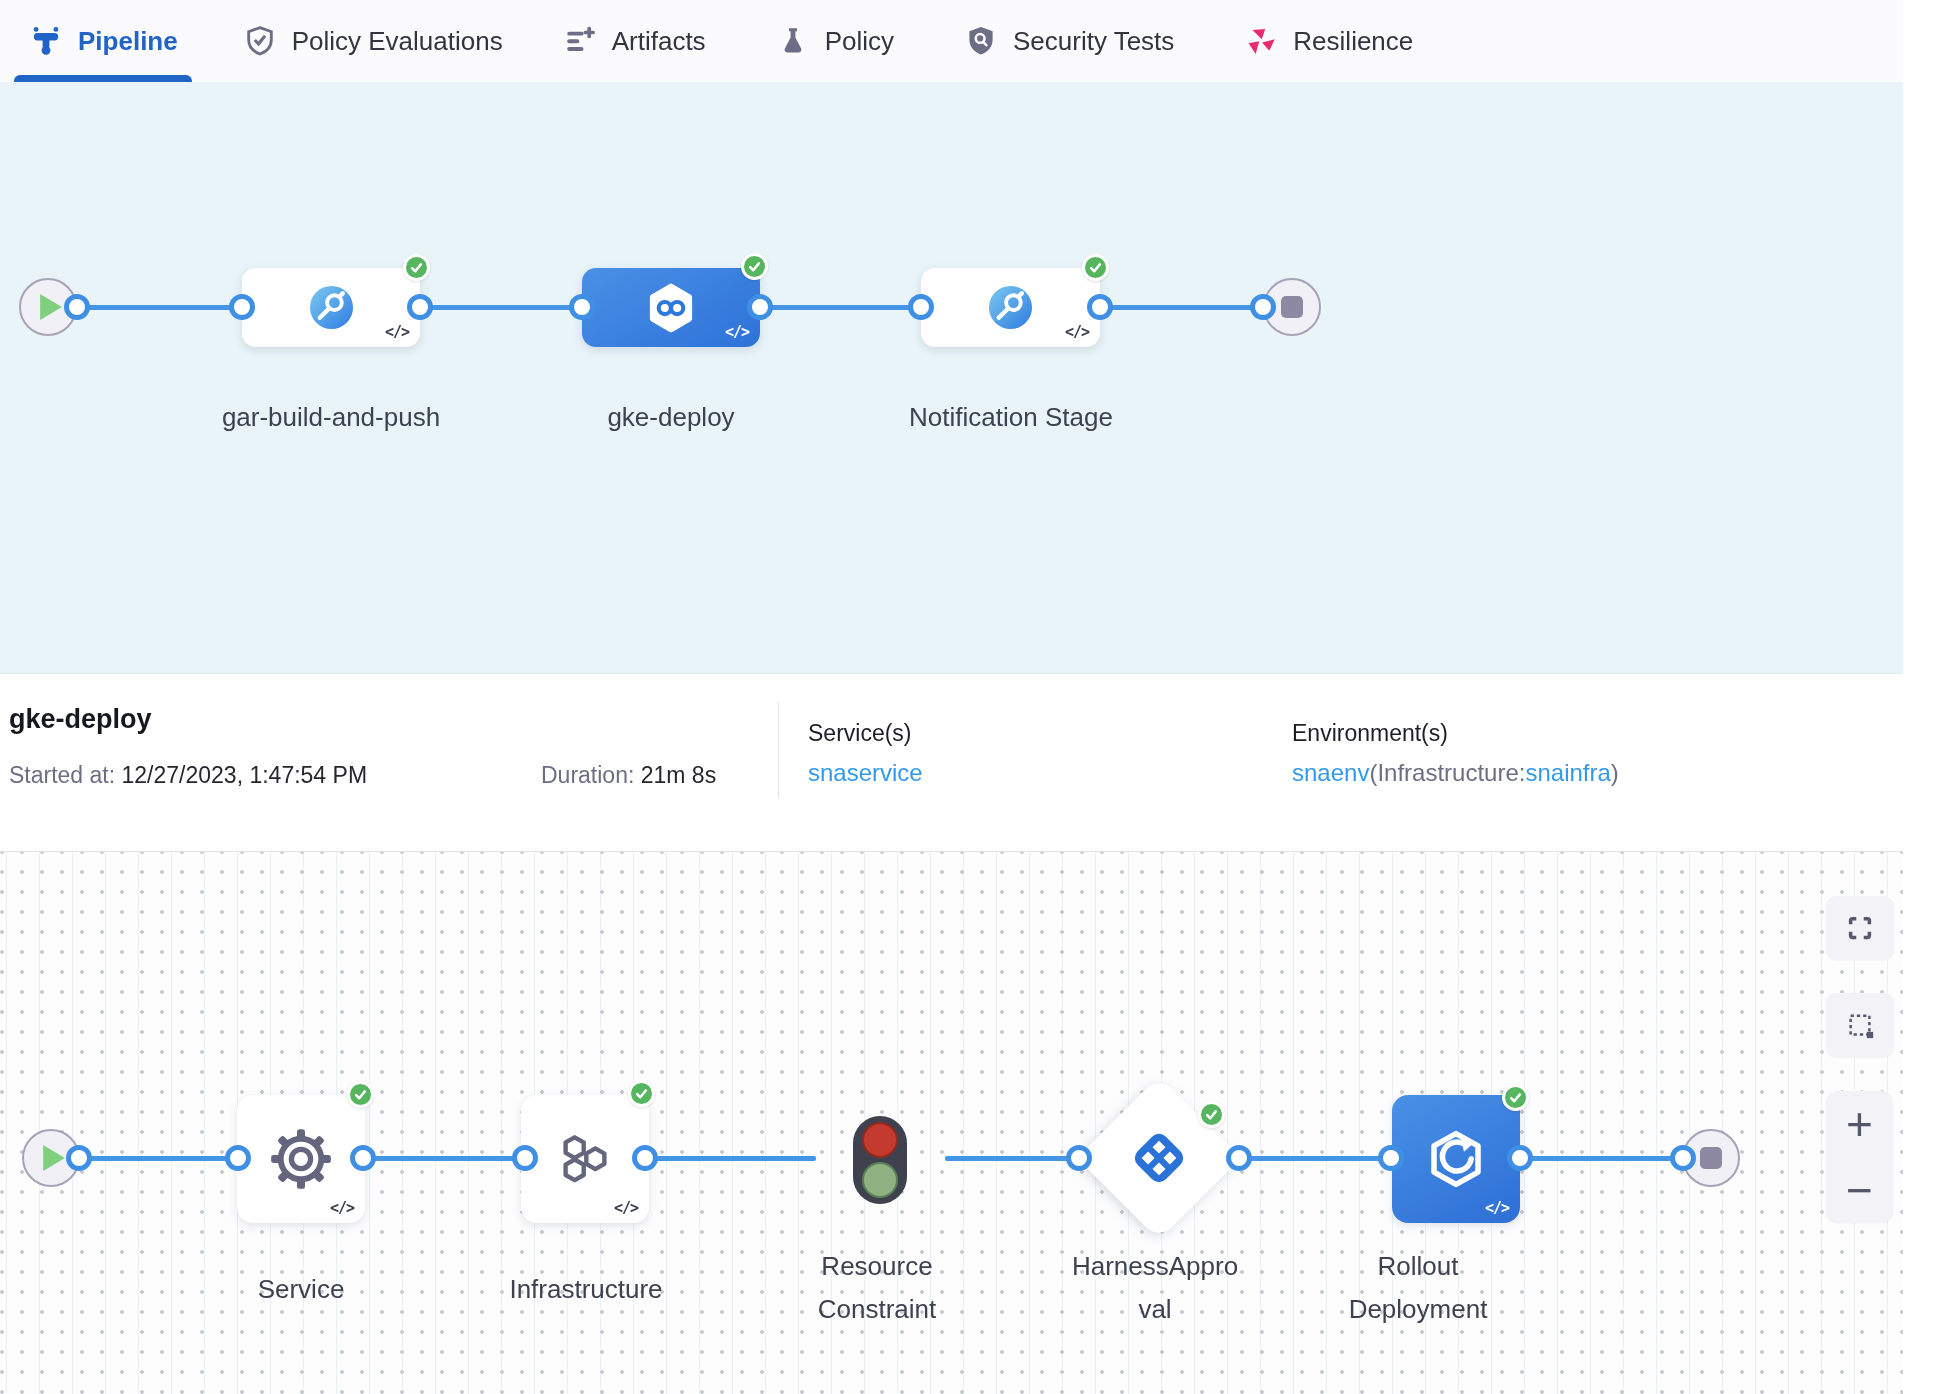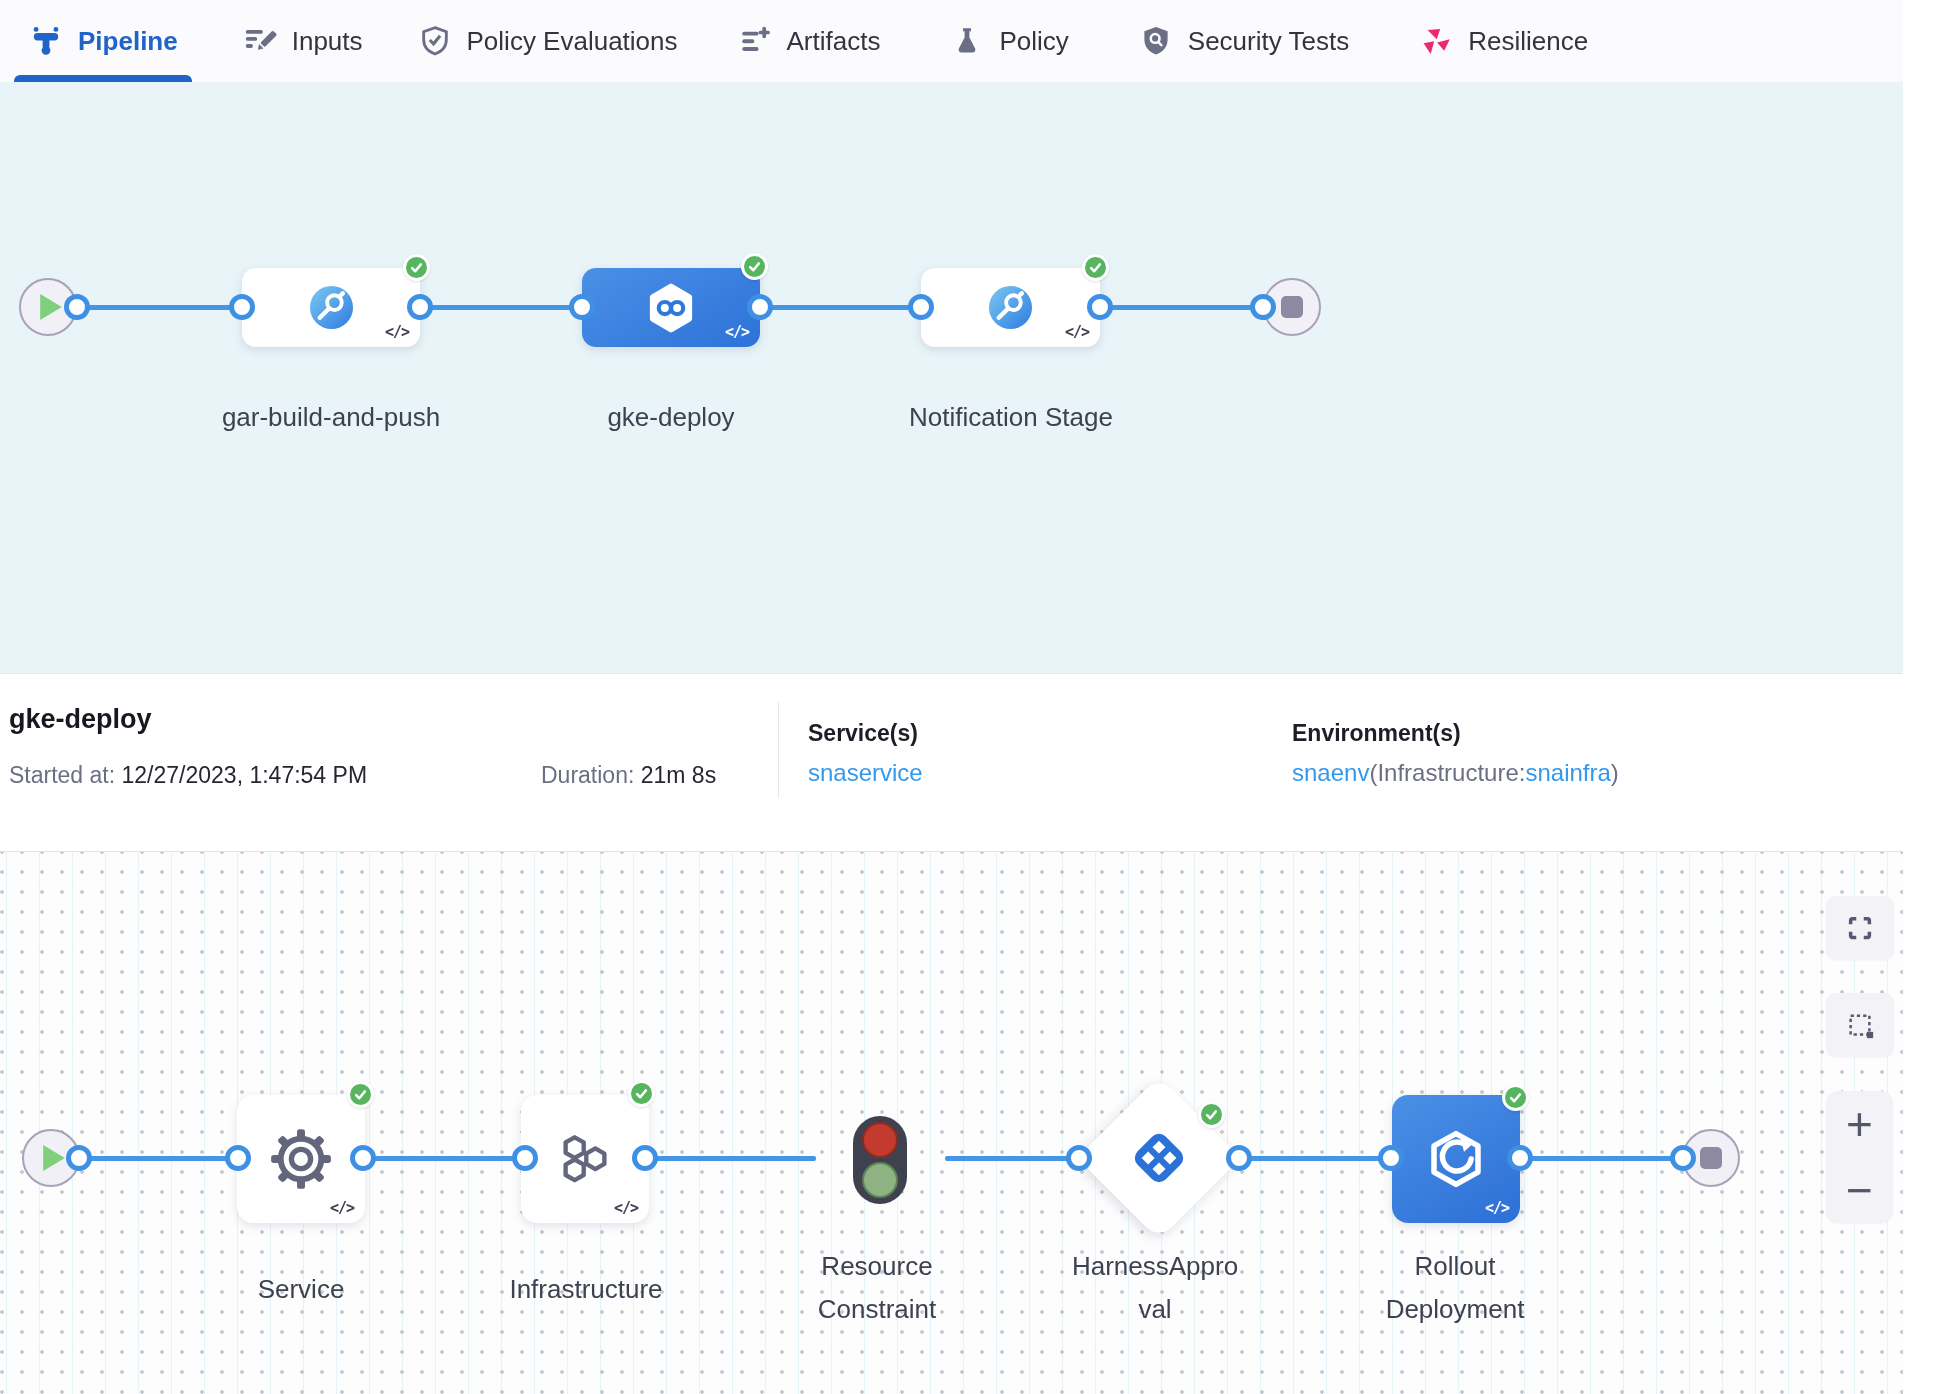--- a/index.html
+++ b/index.html
@@ -42,21 +42,21 @@
 
   
   .tlight{position:absolute;width:54px;height:88px;background:#3f414e;border-radius:27px;display:flex;flex-direction:column;align-items:center;justify-content:center;gap:4px;}
   .tl-red{width:36px;height:36px;border-radius:50%;background:#c23b2e;border:2px solid #8e2a20;}
   .tl-green{width:36px;height:36px;border-radius:50%;background:#8fb283;border:2px solid #5d8156;}
 
   
   .d-name{position:absolute;left:9px;top:30px;font-size:27px;font-weight:700;color:#17181f;}
   .d-row{position:absolute;top:88px;font-size:23px;color:#6c6f83;white-space:nowrap;}
   .d-row b{color:#25262e;font-weight:400;}
-  .d-collabel{position:absolute;top:46px;font-size:23px;font-weight:700;color:#1c1d26;}
+  .d-collabel{position:absolute;top:46px;font-size:23px;font-weight:400;color:#1c1d26;}
   .d-colval{position:absolute;top:85px;font-size:24px;white-space:nowrap;}
   .link{color:#3399ec;cursor:pointer;text-align:right;}
   .muted{color:#6c6f83;}
   .vdiv{position:absolute;left:778px;top:28px;width:1px;height:96px;background:#e4e4ea;}
 
   
   .ctrl{position:absolute;left:1826px;width:68px;height:64px;background:#f2f2f7;border-radius:10px;display:flex;align-items:center;justify-content:center;cursor:pointer;box-shadow:0 1px 2px rgba(0,0,0,0.04);}
   .zoompanel{position:absolute;left:1826px;top:239px;width:67px;height:132px;background:#f2f2f7;border-radius:12px;display:flex;flex-direction:column;box-shadow:0 1px 2px rgba(0,0,0,0.04);}
   .zbtn{flex:1;display:flex;align-items:center;justify-content:center;font-size:46px;font-weight:300;color:#54566b;cursor:pointer;line-height:1;}
 </style>
@@ -70,34 +70,20 @@
       <span class="ticon">
         <svg width="34" height="34" viewBox="0 0 24 24" fill="#2164c8">
           <circle cx="5" cy="3.8" r="1.7"></circle>
             <circle cx="19" cy="3.8" r="1.7"></circle>
           <rect x="3.4" y="6.4" width="17.2" height="5.2" rx="2.6"></rect>
           <rect x="9.6" y="9" width="4.8" height="8" rx="1.6"></rect>
           <circle cx="12" cy="18.6" r="3.1"></circle>
         </svg>
       </span>
       <span class="tlabel">Pipeline</span>
-    </div>
-    <div class="tab" style="margin-right:26px">
-      <span class="ticon">
-        <svg width="34" height="34" viewBox="0 0 24 24" fill="#6b6e85">
-          <rect x="2" y="4.2" width="12" height="2.7" rx="1.3"></rect>
-          <rect x="2" y="9.2" width="8" height="2.7" rx="1.3"></rect>
-          <rect x="2" y="14.2" width="5" height="2.7" rx="1.3"></rect>
-          <g transform="rotate(45 16.5 12)">
-            <rect x="14.4" y="3.5" width="4.4" height="12.5" rx="1.2"></rect>
-            <path d="M16.6 20.6 l-2.2 -3.4 4.4 0 Z"></path>
-          </g>
-        </svg>
-      </span>
-      <span class="tlabel">Inputs</span>
     </div>
     <div class="tab" style="margin-right:31px">
       <span class="ticon">
         <svg width="34" height="34" viewBox="0 0 24 24" fill="none" stroke="#6b6e85" stroke-width="2">
           <path d="M12 2.6 L20 5.4 V11 c0 5-3.4 8.6-8 10.2 C7.4 19.6 4 16 4 11 V5.4 Z"></path>
           <polyline points="8.3,11.3 11,14 15.6,8.3" stroke-width="2.2"></polyline>
         </svg>
       </span>
       <span class="tlabel">Policy Evaluations</span>
     </div>
@@ -350,21 +336,21 @@
     <span class="port" style="left:1066px;top:293px"></span>
     <span class="port" style="left:1226px;top:293px"></span>
     <span class="port" style="left:1378px;top:293px"></span>
     <span class="port" style="left:1507px;top:293px"></span>
     <span class="port" style="left:1670px;top:293px"></span>
 
     <div class="nodelabel" style="left:191px;top:416px;width:220px">Service</div>
     <div class="nodelabel" style="left:476px;top:416px;width:220px">Infrastructure</div>
     <div class="nodelabel" style="left:777px;top:393px;width:200px">Resource Constraint</div>
     <div class="nodelabel" style="left:1067px;top:393px;width:176px;overflow-wrap:anywhere">HarnessApproval</div>
-    <div class="nodelabel" style="left:1355px;top:393px;width:200px">Rollout Deployment</div>
+    <div class="nodelabel" style="left:1318px;top:393px;width:200px">Rollout Deployment</div>
 
     <div class="ctrl" style="top:44px">
       <svg width="32" height="30" viewBox="0 0 24 24" fill="none" stroke="#55586e" stroke-width="2.8">
         <path d="M4.5 9 V6 a1.5 1.5 0 0 1 1.5-1.5 H9"></path>
         <path d="M15 4.5 h3 A1.5 1.5 0 0 1 19.5 6 v3"></path>
         <path d="M19.5 15 v3 a1.5 1.5 0 0 1-1.5 1.5 h-3"></path>
         <path d="M9 19.5 H6 A1.5 1.5 0 0 1 4.5 18 v-3"></path>
       </svg>
     </div>
     <div class="ctrl" style="top:141px">

